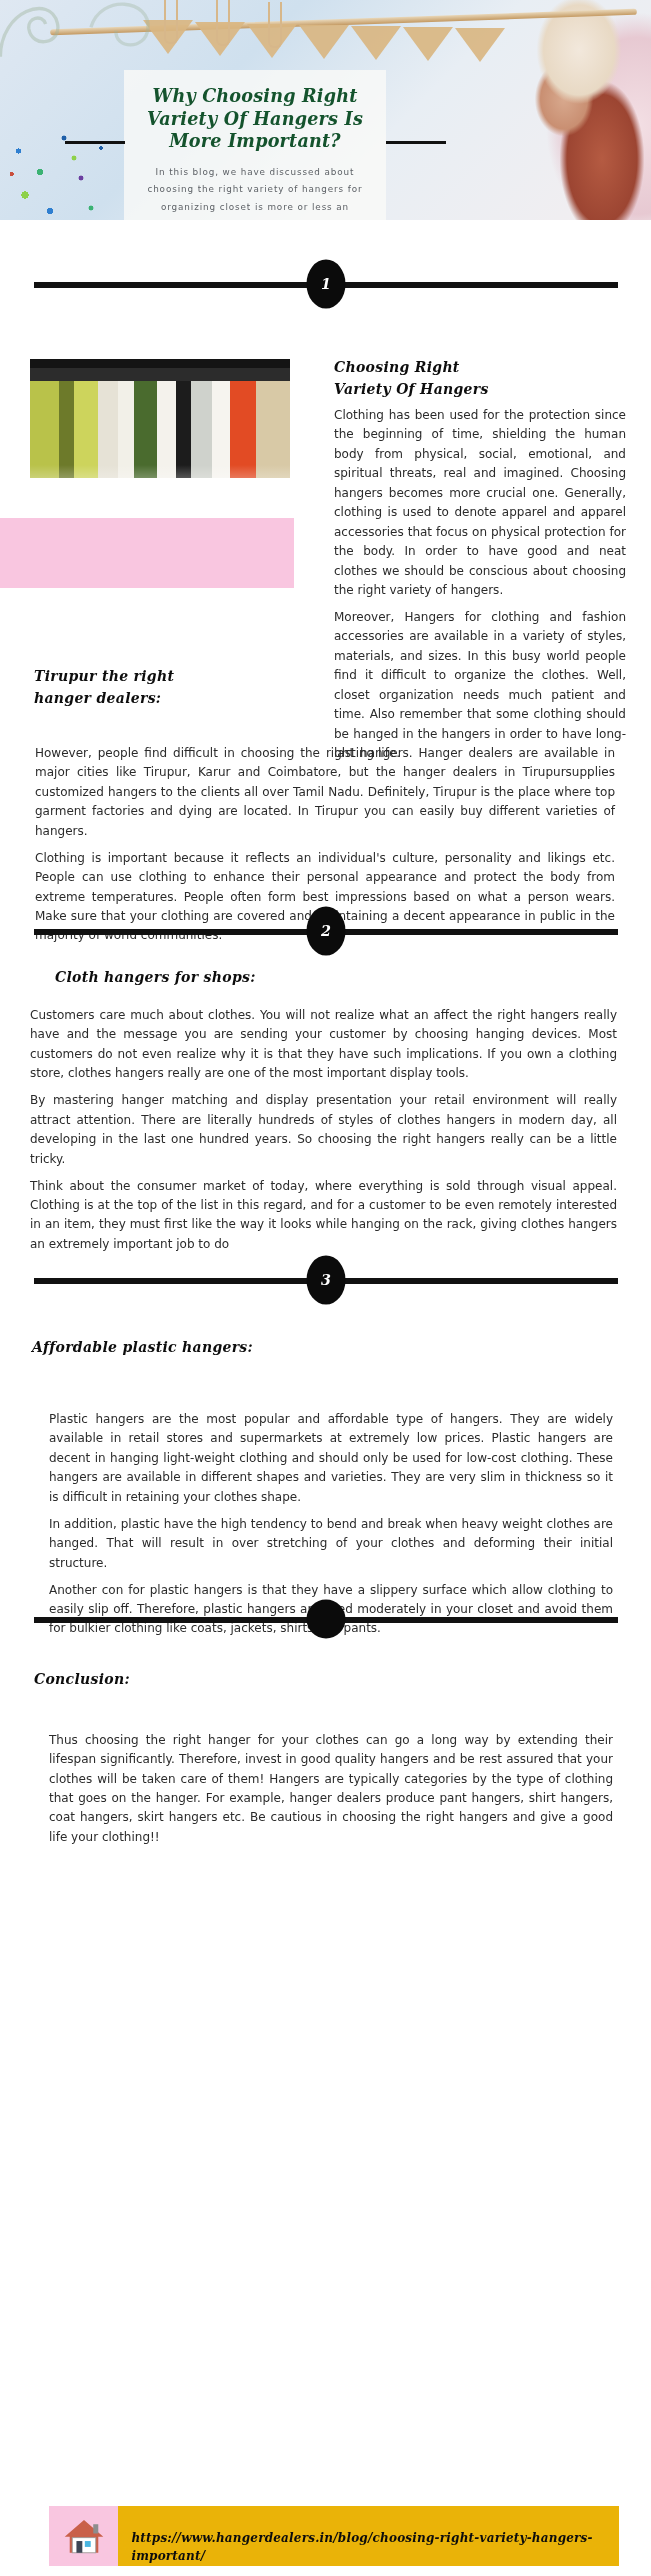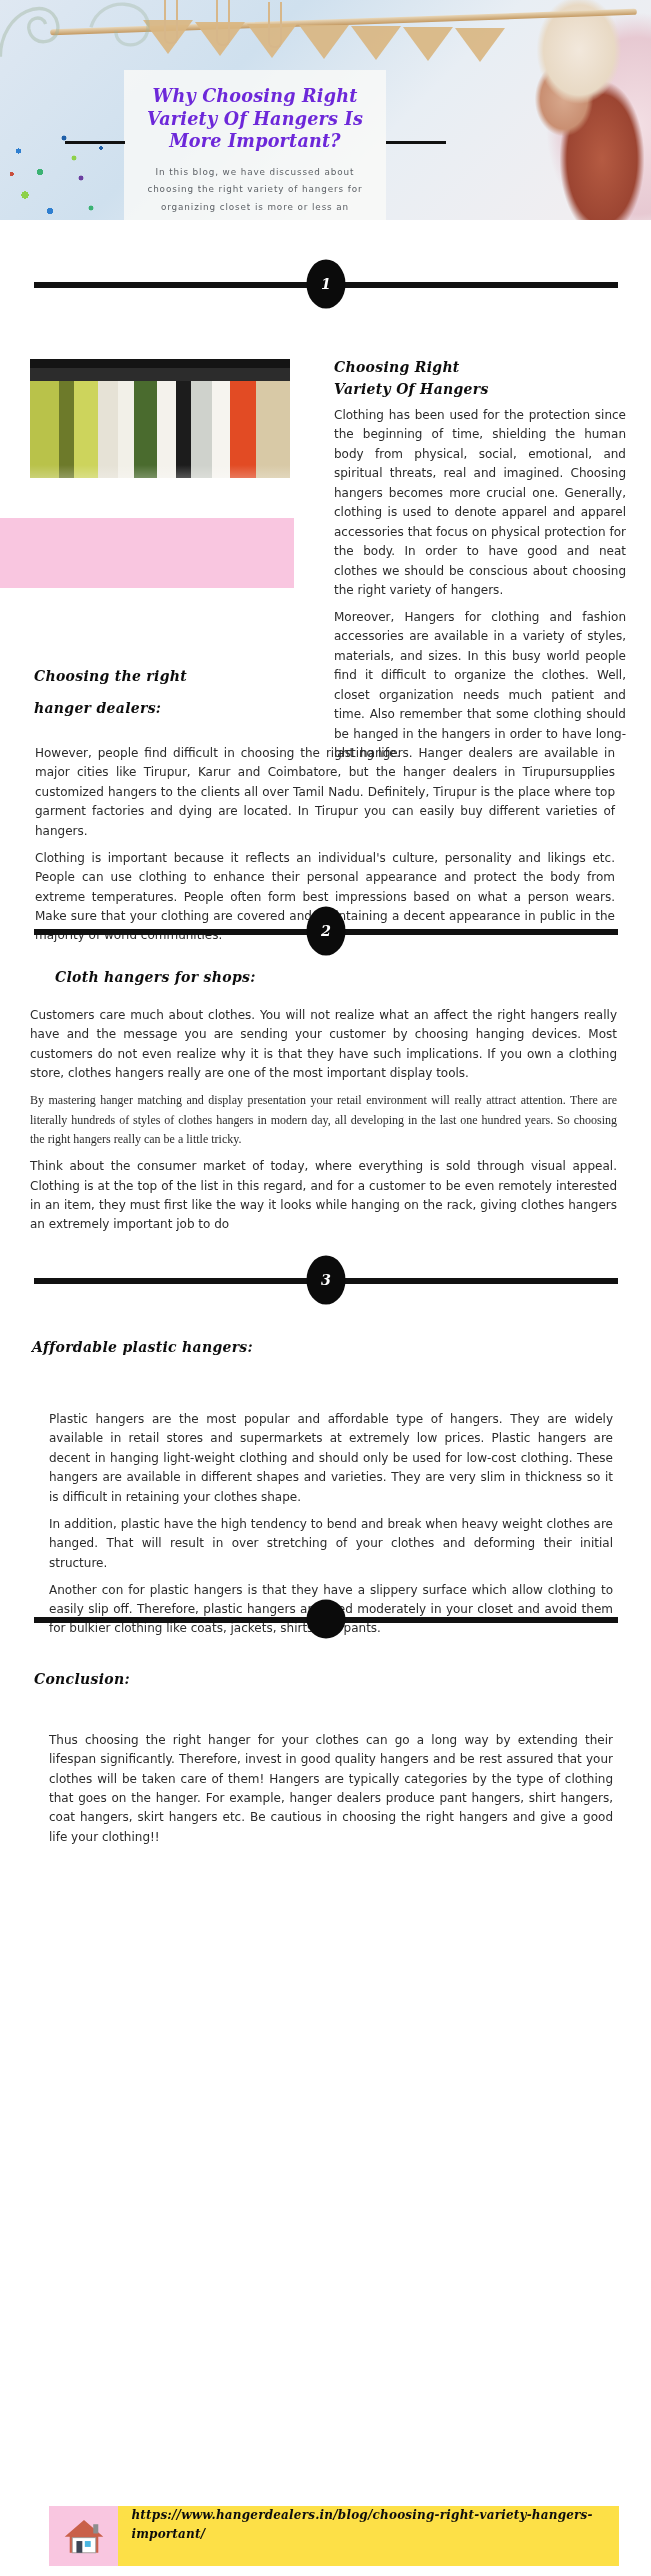--- a/index.html
+++ b/index.html
@@ -99,21 +99,21 @@
     background: rgba(250,250,248,0.80);
     text-align: center;
     box-sizing: border-box;
   }
   .hero-title {
     font-family: "DejaVu Serif", serif;
     font-style: italic;
     font-weight: bold;
     font-size: 17.6px;
     line-height: 1.28;
-    color: #6d28d9;
+    color: #14532d;
     letter-spacing: 0.2px;
     margin: 0 0 11.7px 0;
   }
   .hero-sub {
     font-family: "DejaVu Sans", sans-serif;
     font-size: 8.8px;
     line-height: 1.95;
     letter-spacing: 0.9px;
     color: #5d6166;
     margin: 0;
@@ -256,23 +256,23 @@
   .footer-icon {
     width: 69px;
     background: #f9c6e0;
     display: flex;
     align-items: center;
     justify-content: center;
     flex: 0 0 69px;
   }
   .footer-url {
     flex: 1 1 auto;
-    background: #fde047;
+    background: #eab308;
     display: flex;
-    align-items: flex-start;
+    align-items: flex-end;
     padding: 0 0 0 13.4px;
     box-sizing: border-box;
   }
   .footer-url span {
     font-family: "DejaVu Serif", serif;
     font-style: italic;
     font-weight: bold;
     font-size: 12px;
     line-height: 1.55;
     color: #0d0d0d;
@@ -335,41 +335,41 @@
     </div>
 
     <div class="s1-body">
       <p class="body-text">Clothing has been used for the protection since the beginning of time, shielding the human body from physical, social, emotional, and spiritual threats, real and imagined. Choosing hangers becomes more crucial one. Generally, clothing is used to denote apparel and apparel accessories that focus on physical protection for the body. In order to have good and neat clothes we should be conscious about choosing the right variety of hangers.</p>
       <p class="body-text">Moreover, Hangers for clothing and fashion accessories are available in a variety of styles, materials, and sizes. In this busy world people find it difficult to organize the clothes. Well, closet organization needs much patient and time. Also remember that some clothing should be hanged in the hangers in order to have long-lasting life.</p>
     </div>
   </div>
 
   <div class="section s-dealers" style="margin-top:15px;">
     <div class="head">
-      <div class="script-head">Choosing the right</div>
-      <div class="script-head" style="margin-top:10px;">hanger dealers:</div>
+      <div class="script-head">Tirupur the right</div>
+      <div class="script-head" style="">hanger dealers:</div>
     </div>
     <div class="body">
       <p class="body-text">However, people find difficult in choosing the right hangers. Hanger dealers are available in major cities like Tirupur, Karur and Coimbatore, but the hanger dealers in Tirupursupplies customized hangers to the clients all over Tamil Nadu. Definitely, Tirupur is the place where top garment factories and dying are located. In Tirupur you can easily buy different varieties of hangers.</p>
       <p class="body-text">Clothing is important because it reflects an individual's culture, personality and likings etc. People can use clothing to enhance their personal appearance and protect the body from extreme temperatures. People often form best impressions based on what a person wears. Make sure that your clothing are covered and maintaining a decent appearance in public in the majority of world communities.</p>
     </div>
   </div>
 
   <div class="divider" style="margin-top:39px;">
     <div class="line"></div>
     <div class="badge">2</div>
   </div>
 
   <div class="section s2" style="margin-top:5px;">
     <div class="head">
       <div class="script-head">Cloth hangers for shops:</div>
     </div>
     <div class="body">
       <p class="body-text">Customers care much about clothes. You will not realize what an affect the right hangers really have and the message you are sending your customer by choosing hanging devices. Most customers do not even realize why it is that they have such implications. If you own a clothing store, clothes hangers really are one of the most important display tools.</p>
-      <p class="body-text" style="margin-top:5px;font-family:Liberation Serif, serif;">By mastering hanger matching and display presentation your retail environment will really attract attention. There are literally hundreds of styles of clothes hangers in modern day, all developing in the last one hundred years. So choosing the right hangers really can be a little tricky.</p>
+      <p class="body-text" style="margin-top:5px;">By mastering hanger matching and display presentation your retail environment will really attract attention. There are literally hundreds of styles of clothes hangers in modern day, all developing in the last one hundred years. So choosing the right hangers really can be a little tricky.</p>
       <p class="body-text" style="margin-top:4px;">Think about the consumer market of today, where everything is sold through visual appeal. Clothing is at the top of the list in this regard, and for a customer to be even remotely interested in an item, they must first like the way it looks while hanging on the rack, giving clothes hangers an extremely important job to do</p>
     </div>
   </div>
 
   <div class="divider" style="margin-top:37px;">
     <div class="line"></div>
     <div class="badge">3</div>
   </div>
 
   <div class="section s3">

